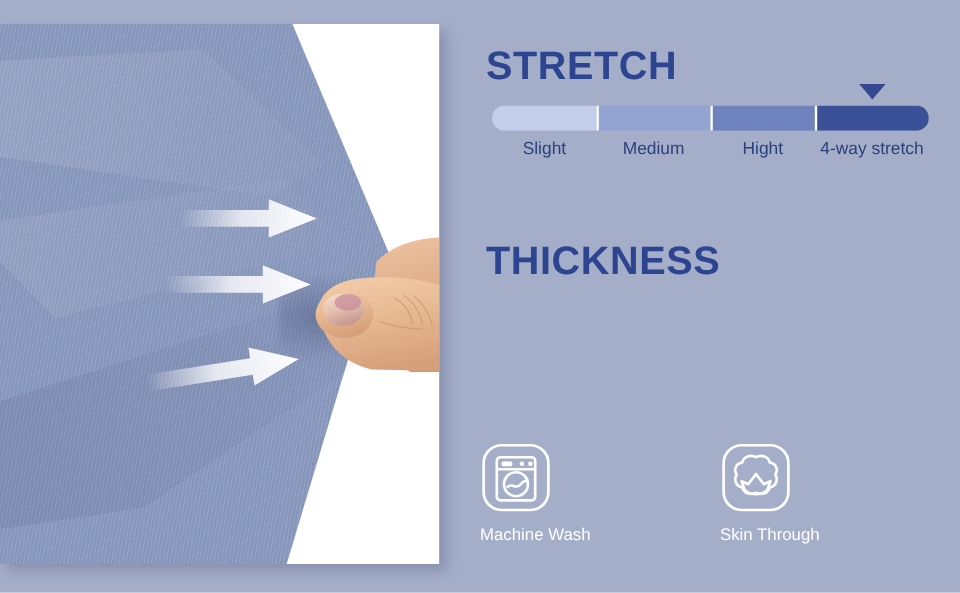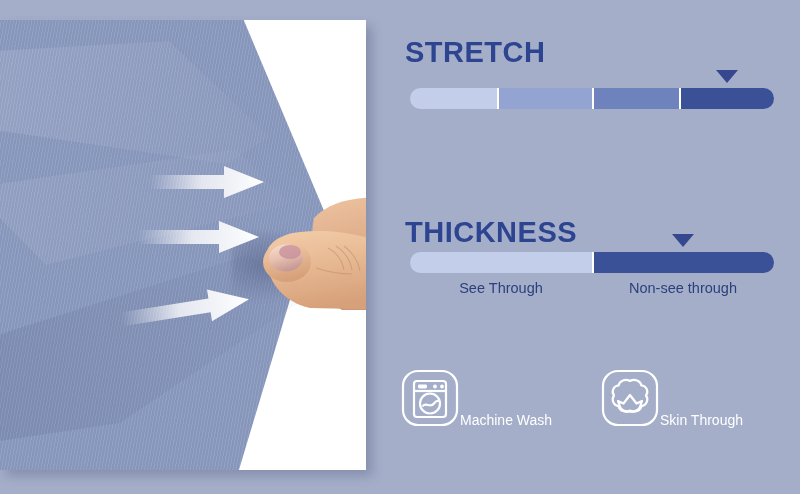--- a/index.html
+++ b/index.html
@@ -119,28 +119,28 @@
   
   .info {
     position: absolute;
     left: 400px;
     top: 0;
     width: 400px;
     height: 494px;
   }
   .section-title {
     position: absolute;
-    font-size: 29px;
+    font-size: 33px;
     font-weight: bold;
     letter-spacing: 0.5px;
     color: #2d4491;
     white-space: nowrap;
   }
   #stretch-title { left: 5px; top: 36px; }
-  #thickness-title { left: 5px; top: 216px; }
+  #thickness-title { left: 5px; top: 198px; }
 
   .meter {
     position: absolute;
     left: 10px;
     width: 364px;
   }
   #stretch-meter { top: 88px; }
   #thickness-meter { top: 252px; }
 
   .bar {
@@ -185,22 +185,22 @@
   .features {
     position: absolute;
     left: 0;
     top: 368px;
     width: 400px;
     display: flex;
   }
   .feature {
     flex: 1;
     display: flex;
-    flex-direction: row;
-    align-items: flex-end;
+    flex-direction: column;
+    align-items: flex-start;
   }
   .feature-icon {
     width: 60px;
     height: 60px;
   }
   .feature-icon svg { display: block; width: 100%; height: 100%; }
   .feature-label {
     margin-top: 9px;
     font-size: 14px;
     color: #ffffff;
@@ -304,35 +304,30 @@
     <div class="section-title" id="stretch-title">STRETCH</div>
 
     <div class="meter" id="stretch-meter">
       <div class="marker" id="stretch-marker" style="left: 87%;"></div>
       <div class="bar" id="stretch-bar">
           <div class="seg" style="width: 24%; background: rgb(195, 206, 235);"></div>
           <div class="seg" style="width: 26%; background: rgb(147, 164, 210);"></div>
           <div class="seg" style="width: 24%; background: rgb(110, 130, 189);"></div>
           <div class="seg" style="width: 26%; background: rgb(58, 81, 151);"></div>
         </div>
-    </div>
-
-    <div class="section-title" id="thickness-title">THICKNESS</div>
-
-    <div class="meter" id="thickness-meter">
-      <div class="marker" id="thickness-marker" style="left: 75%;"></div>
-      <div class="bar" id="thickness-bar">
-          <div class="seg" style="width: 50%; background: rgb(195, 206, 235);"></div>
-          <div class="seg" style="width: 50%; background: rgb(58, 81, 151);"></div>
-        </div>
-      <div class="labels" id="thickness-labels">
-          <div class="lbl" style="width: 50%;">See Through</div>
-          <div class="lbl" style="width: 50%;">Non-see through</div>
+      <div class="labels" id="stretch-labels">
+          <div class="lbl" style="width: 24%;">Slight</div>
+          <div class="lbl" style="width: 26%;">Medium</div>
+          <div class="lbl" style="width: 24%;">Hight</div>
+          <div class="lbl" style="width: 26%;">4-way stretch</div>
         </div>
     </div>
+
+    <div class="section-title" id="thickness-title">THICKNESS</div>
+
 
     <div class="features">
 
       <div class="feature">
         <div class="feature-icon">
           <svg viewBox="0 0 60 60">
             <g fill="none" stroke="#ffffff" stroke-width="2.2">
               <rect x="3" y="3" width="54" height="54" rx="15"></rect>
               <rect x="14" y="13" width="32" height="36" rx="3"></rect>
               <line x1="14" y1="23" x2="46" y2="23"></line>

